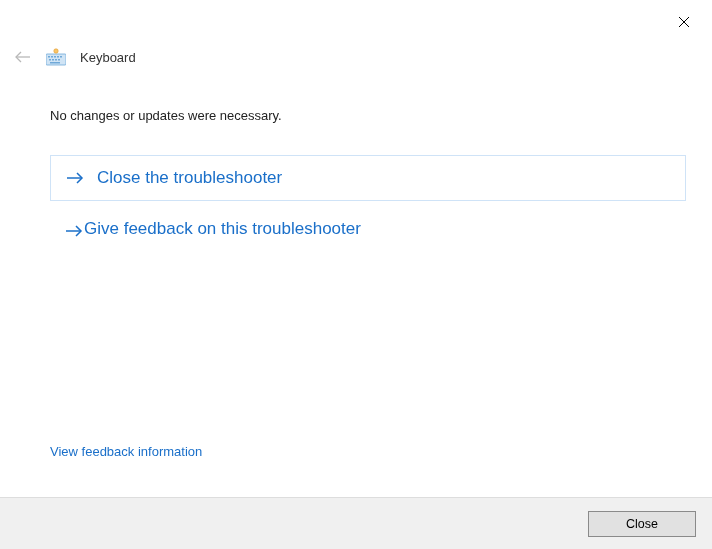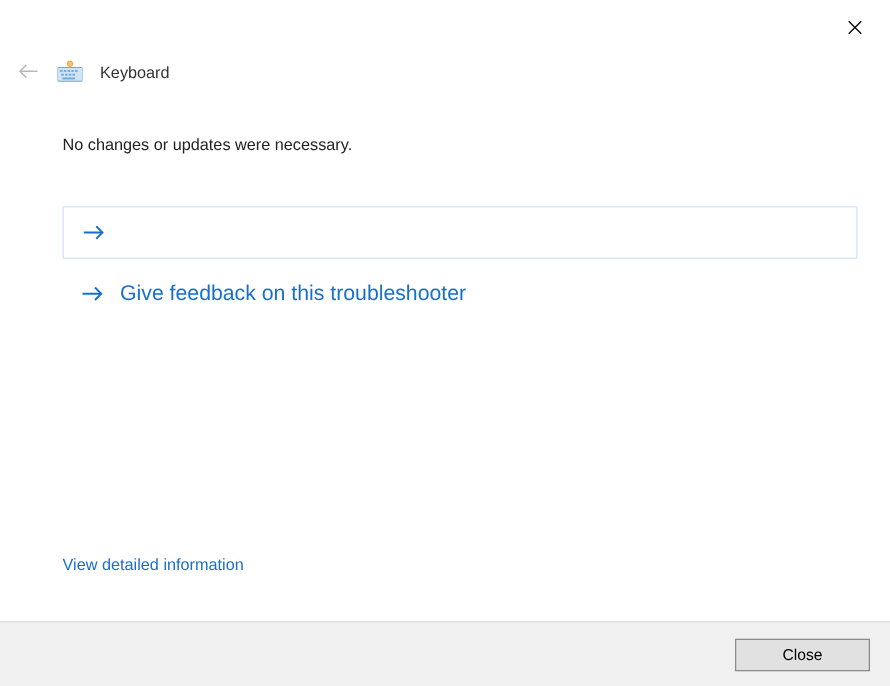--- a/index.html
+++ b/index.html
@@ -55,36 +55,35 @@
     }
     .heading {
       font-size: 20px;
       color: #0a3f9e;
       font-weight: 400;
       margin-bottom: 18px;
     }
     .subtext {
       font-size: 13px;
       color: #222;
-      margin-bottom: 42px;
+      margin-bottom: 32px;
     }
     .option-box {
       border: 1px solid #cfe3f7;
       padding: 12px 14px;
       margin-bottom: 18px;
       display: flex;
       align-items: center;
       gap: 12px;
       cursor: pointer;
     }
     .option-plain {
       padding: 0 14px;
       display: flex;
-      align-items: center;
-      gap: 12px;
+      align-items: flex-end;
       cursor: pointer;
     }
     .option-arrow {
       color: #1a6fc9;
       flex-shrink: 0;
     }
     .option-label {
       color: #1a6fc9;
       font-size: 17px;
     }
@@ -156,28 +155,29 @@
 </div>
 
 <div class="content">
   <p class="subtext">No changes or updates were necessary.</p>
 
   <div class="option-box">
     <svg class="option-arrow" width="20" height="16" viewBox="0 0 20 16">
       <line x1="2" y1="8" x2="17" y2="8" stroke="#1a6fc9" stroke-width="1.5"></line>
       <polyline points="12,3 17,8 12,13" fill="none" stroke="#1a6fc9" stroke-width="1.5"></polyline>
     </svg>
+    <span class="option-label">Close the troubleshooter</span>
   </div>
 
   <div class="option-plain">
     <svg class="option-arrow" width="20" height="16" viewBox="0 0 20 16">
       <line x1="2" y1="8" x2="17" y2="8" stroke="#1a6fc9" stroke-width="1.5"></line>
       <polyline points="12,3 17,8 12,13" fill="none" stroke="#1a6fc9" stroke-width="1.5"></polyline>
     </svg>
     <span class="option-label">Give feedback on this troubleshooter</span>
   </div>
 </div>
 
-<div class="detail-link">View detailed information</div>
+<div class="detail-link">View feedback information</div>
 
 <div class="footer">
   <button class="close-btn">Close</button>
 </div>
 
 </body></html>

